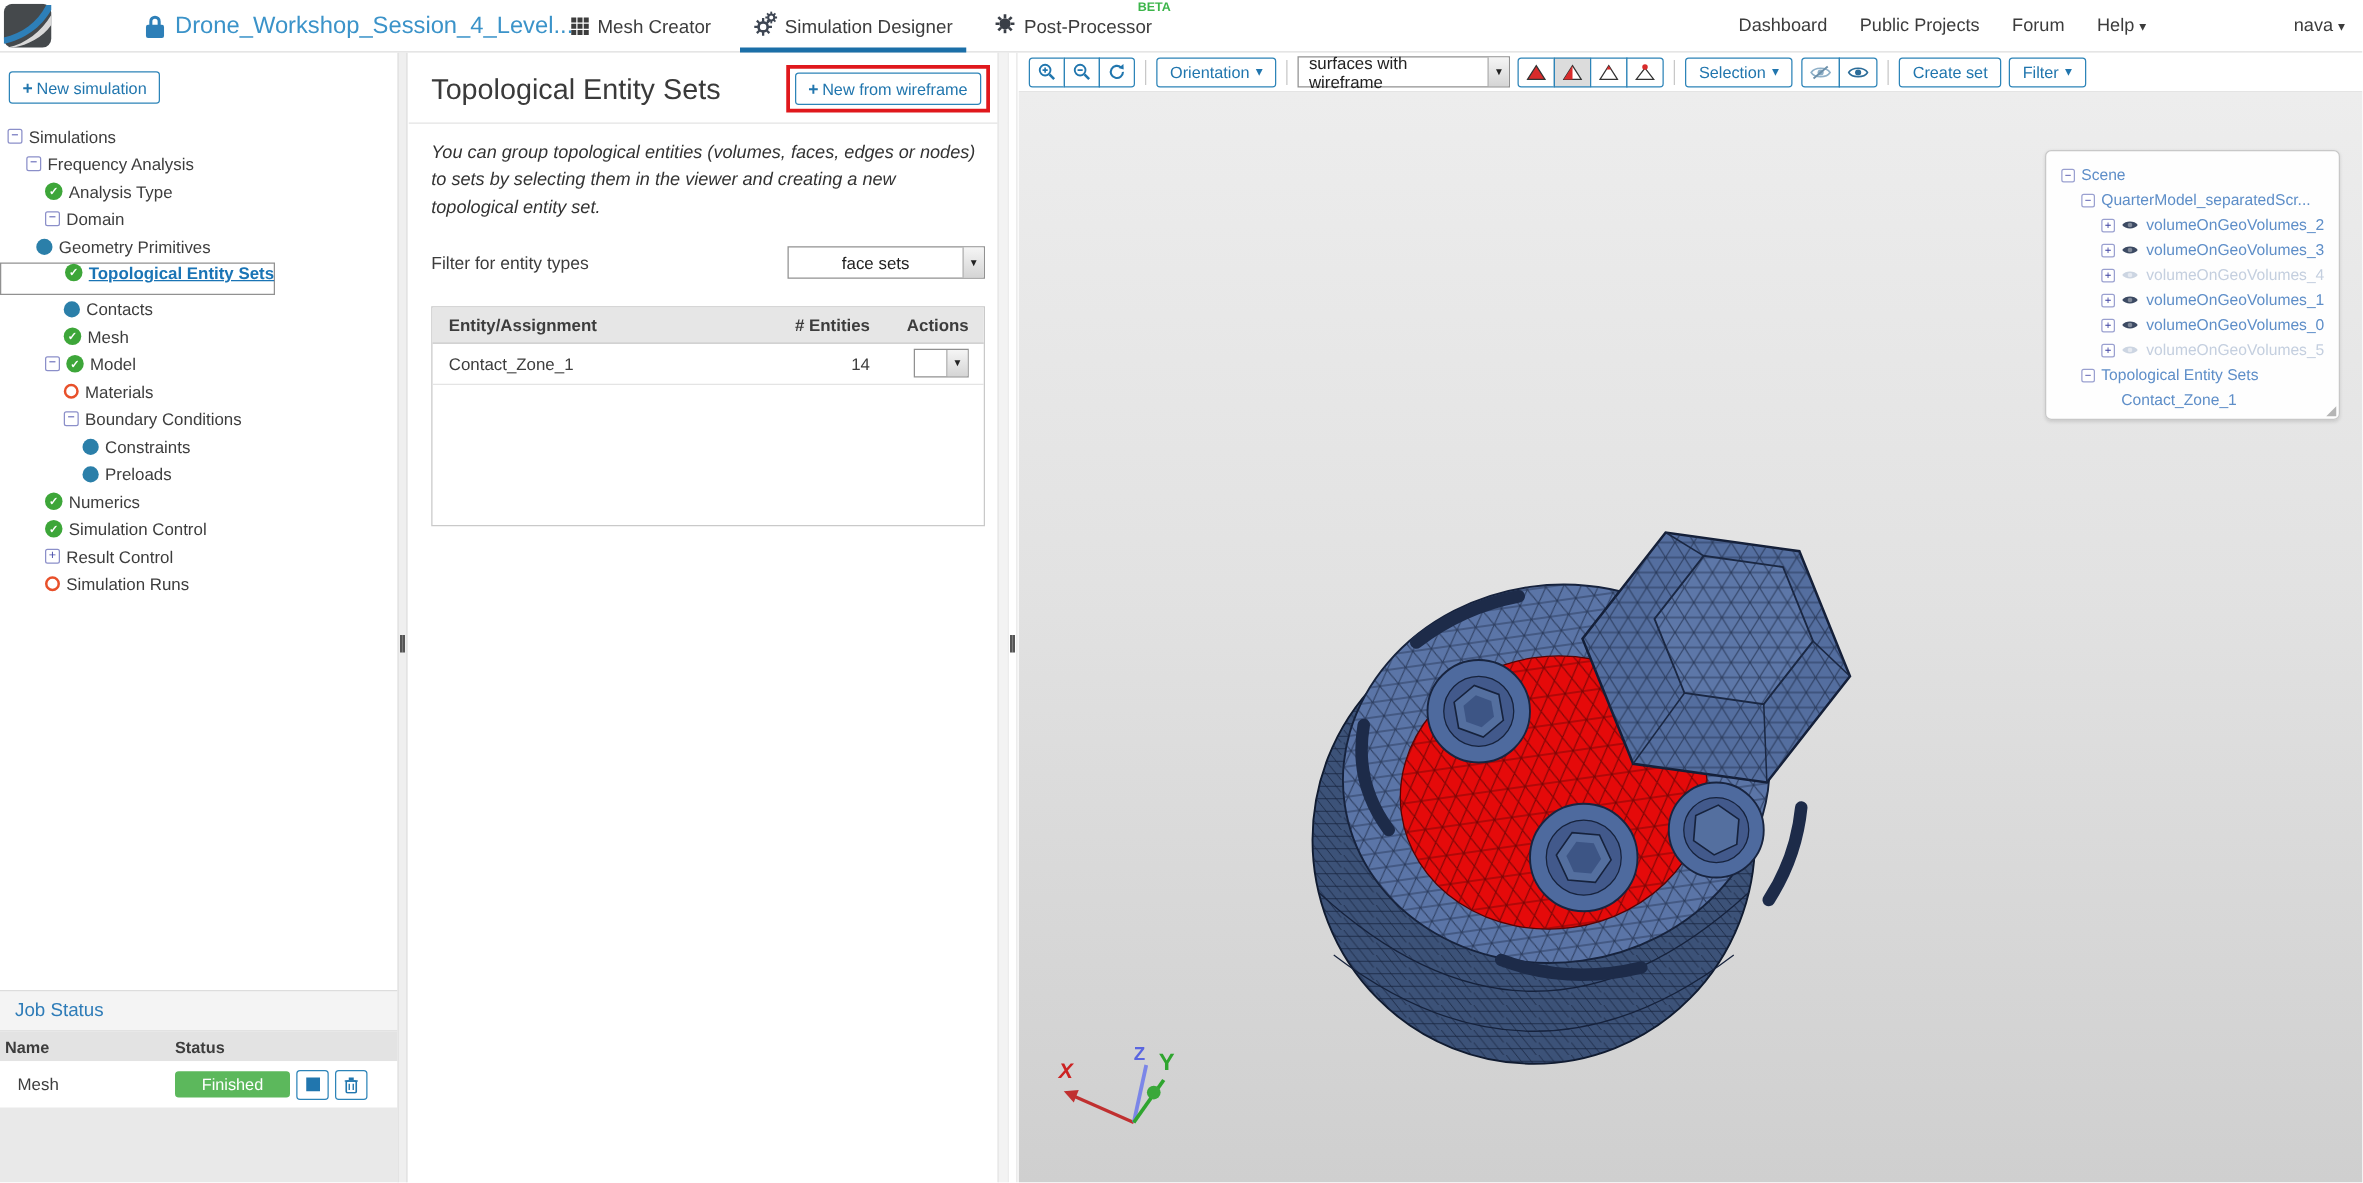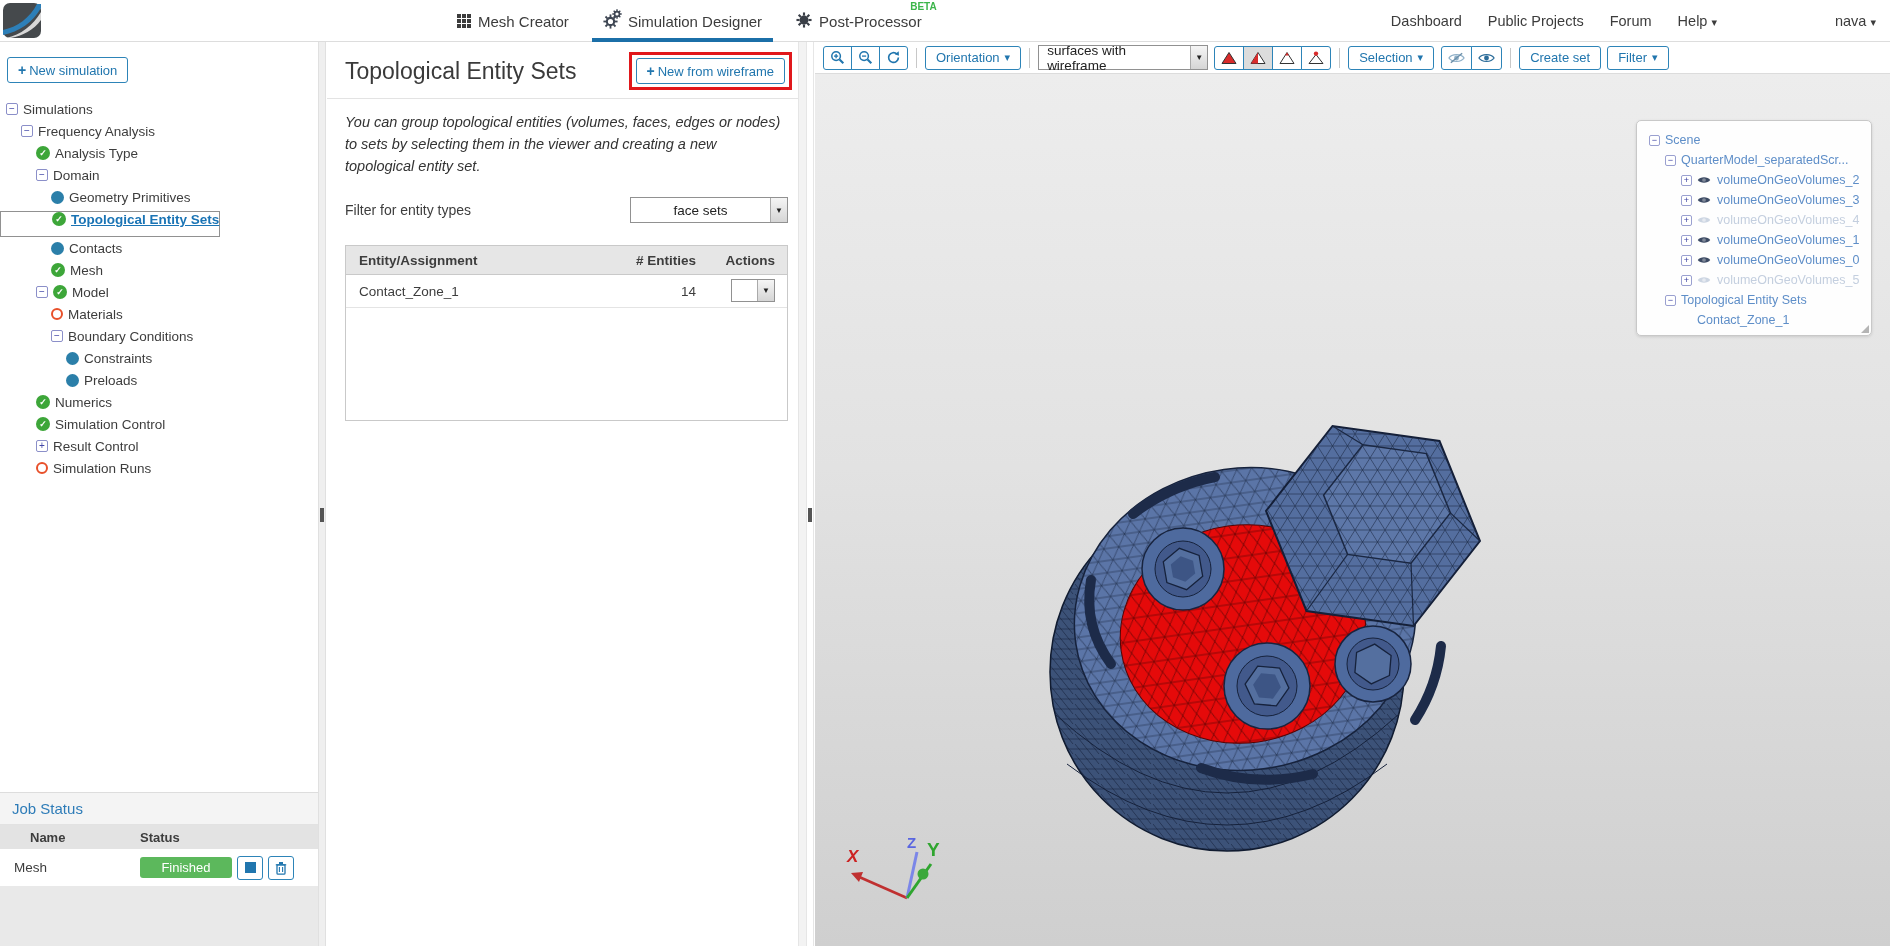--- a/index.html
+++ b/index.html
@@ -42,21 +42,21 @@
   .tstat.check { background:#3da639; color:#fff; font-size:9px; font-weight:bold;
     display:inline-flex; align-items:center; justify-content:center; }
   .tstat.dot { background:#2b7fa9; width:13px; height:13px; }
   .tstat.circle { background:#fff; border:2px solid #e8502a; width:12px; height:12px; }
   .titem.sel .tlabel { color:#1a74b5; font-weight:bold; text-decoration:underline; }
 
   .job { position:absolute; left:0; right:0; bottom:0; }
   .job-title { background:#f4f4f4; border-top:1px solid #ddd; border-bottom:1px solid #e2e2e2;
     color:#2e7cb8; font-size:15px; padding:7px 12px; height:33px; }
   .job-head { display:flex; background:#e3e3e3; font-weight:bold; font-size:13px; height:24px; align-items:center; }
-  .job-head .c1 { width:140px; padding-left:30px; }
+  .job-head .c1 { width:140px; padding-left:4px; }
   .job-row { display:flex; align-items:center; height:37px; background:#fff; font-size:13.5px; }
   .job-row .c1 { width:140px; padding-left:14px; }
   .badge-green { display:inline-block; width:92px; text-align:center; background:#5cb85c; color:#fff;
     font-size:13px; border-radius:3px; padding:3px 0; }
   .job-btn { width:26px; height:24px; border:1px solid #2d84b8; border-radius:3px; background:#fff;
     display:inline-flex; align-items:center; justify-content:center; margin-left:5px; cursor:pointer; }
   .stop-sq { width:11px; height:11px; background:#2176ae; }
   .job-foot { height:60px; background:#e9e9e9; }
 
   
@@ -125,20 +125,27 @@
 </style>
 </head>
 <body>
 
 <div class="topbar">
   <svg class="logo" viewBox="0 0 40 36">
     <rect width="38" height="35" rx="7" fill="#45494c"></rect>
     <path d="M0 27 C 14 24 27 15 34 1 L 38 1 L 38 5 C 30 19 16 29 0 32 Z" fill="#2d7fb8"></path>
     <path d="M3 35 C 18 32 30 22 38 9 L 38 17 C 31 27 19 33 8 35 Z" fill="#d8d8d8"></path>
   </svg>
+  <div class="proj">
+    <svg width="16" height="20" viewBox="0 0 14 18">
+      <path d="M4 9 V5.5 a3 3 0 0 1 6 0 V9" fill="none" stroke="#2d7fb8" stroke-width="2.2"></path>
+      <rect x="0.5" y="8" width="13" height="9.5" rx="1.5" fill="#2d7fb8"></rect>
+    </svg>
+    <span class="proj-title">Drone_Workshop_Session_4_Level...</span>
+  </div>
   <div class="tabs" id="tabs">
       <div class="tab">
     <span class="tab-ic">
       <span class="grid-ic">
             <i></i>
             <i></i>
             <i></i>
             <i></i>
             <i></i>
             <i></i>
@@ -231,21 +238,21 @@
 
     <span class="tlabel">Frequency Analysis</span>
   </div><div class="titem" style="padding-left: 36px;">
 
     <span class="tstat check">✓</span>
     <span class="tlabel">Analysis Type</span>
   </div><div class="titem" style="padding-left: 36px;">
     <span class="texp">−</span>
 
     <span class="tlabel">Domain</span>
-  </div><div class="titem" style="padding-left: 51px;">
+  </div><div class="titem" style="padding-left: 29px;">
 
     <span class="tstat dot"></span>
     <span class="tlabel">Geometry Primitives</span>
   </div><div class="titem sel" style="padding-left: 51px;">
 
     <span class="tstat check">✓</span>
     <span class="tlabel">Topological Entity Sets</span>
   </div><div class="titem" style="padding-left: 51px;">
 
     <span class="tstat dot"></span>

